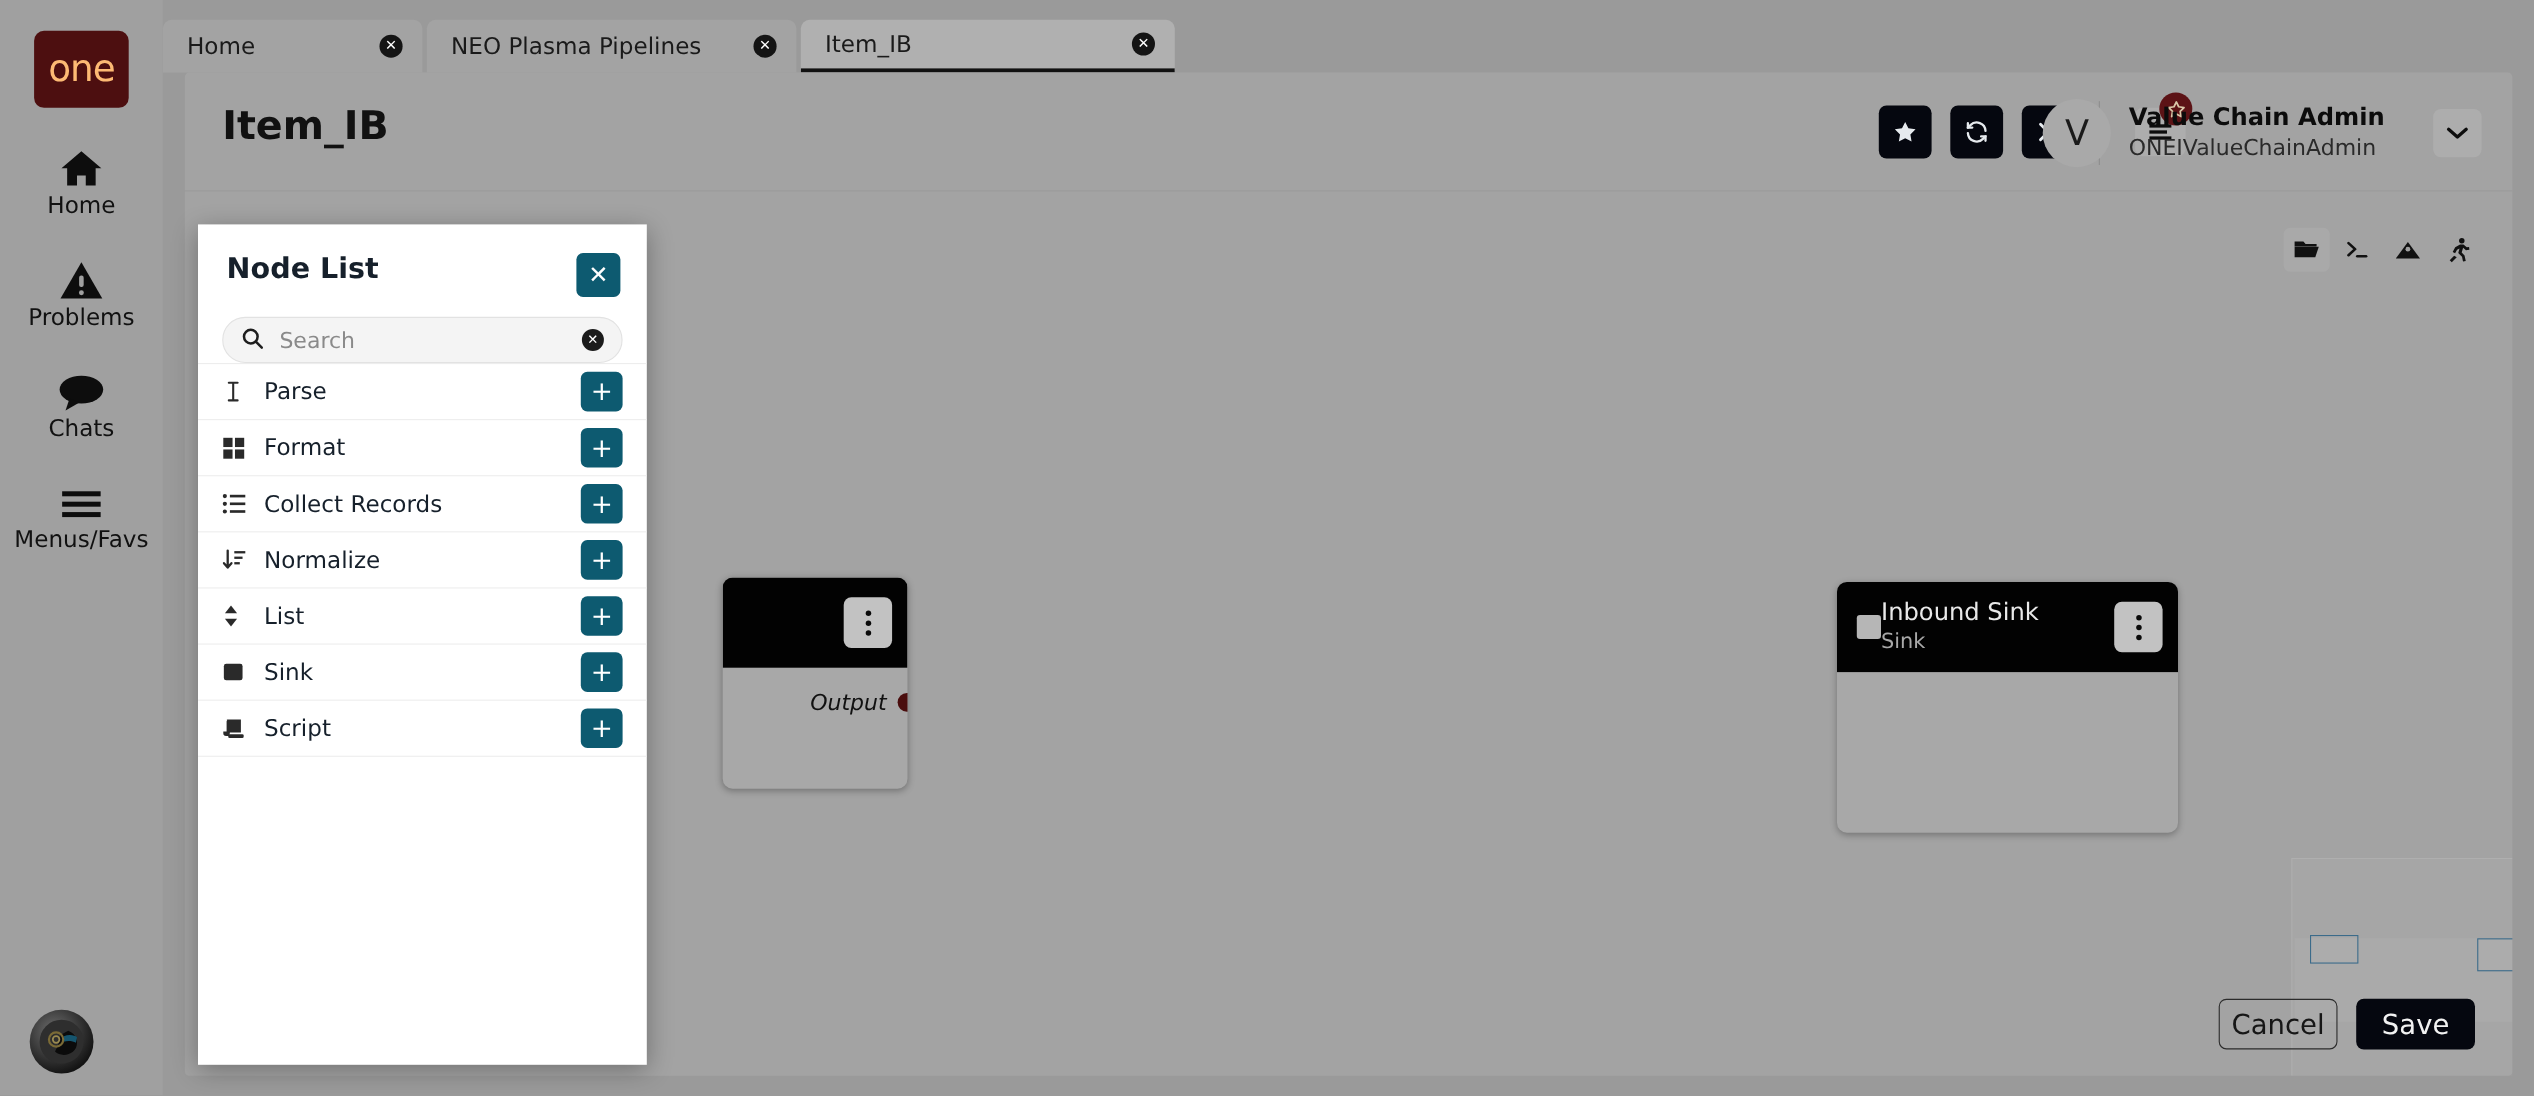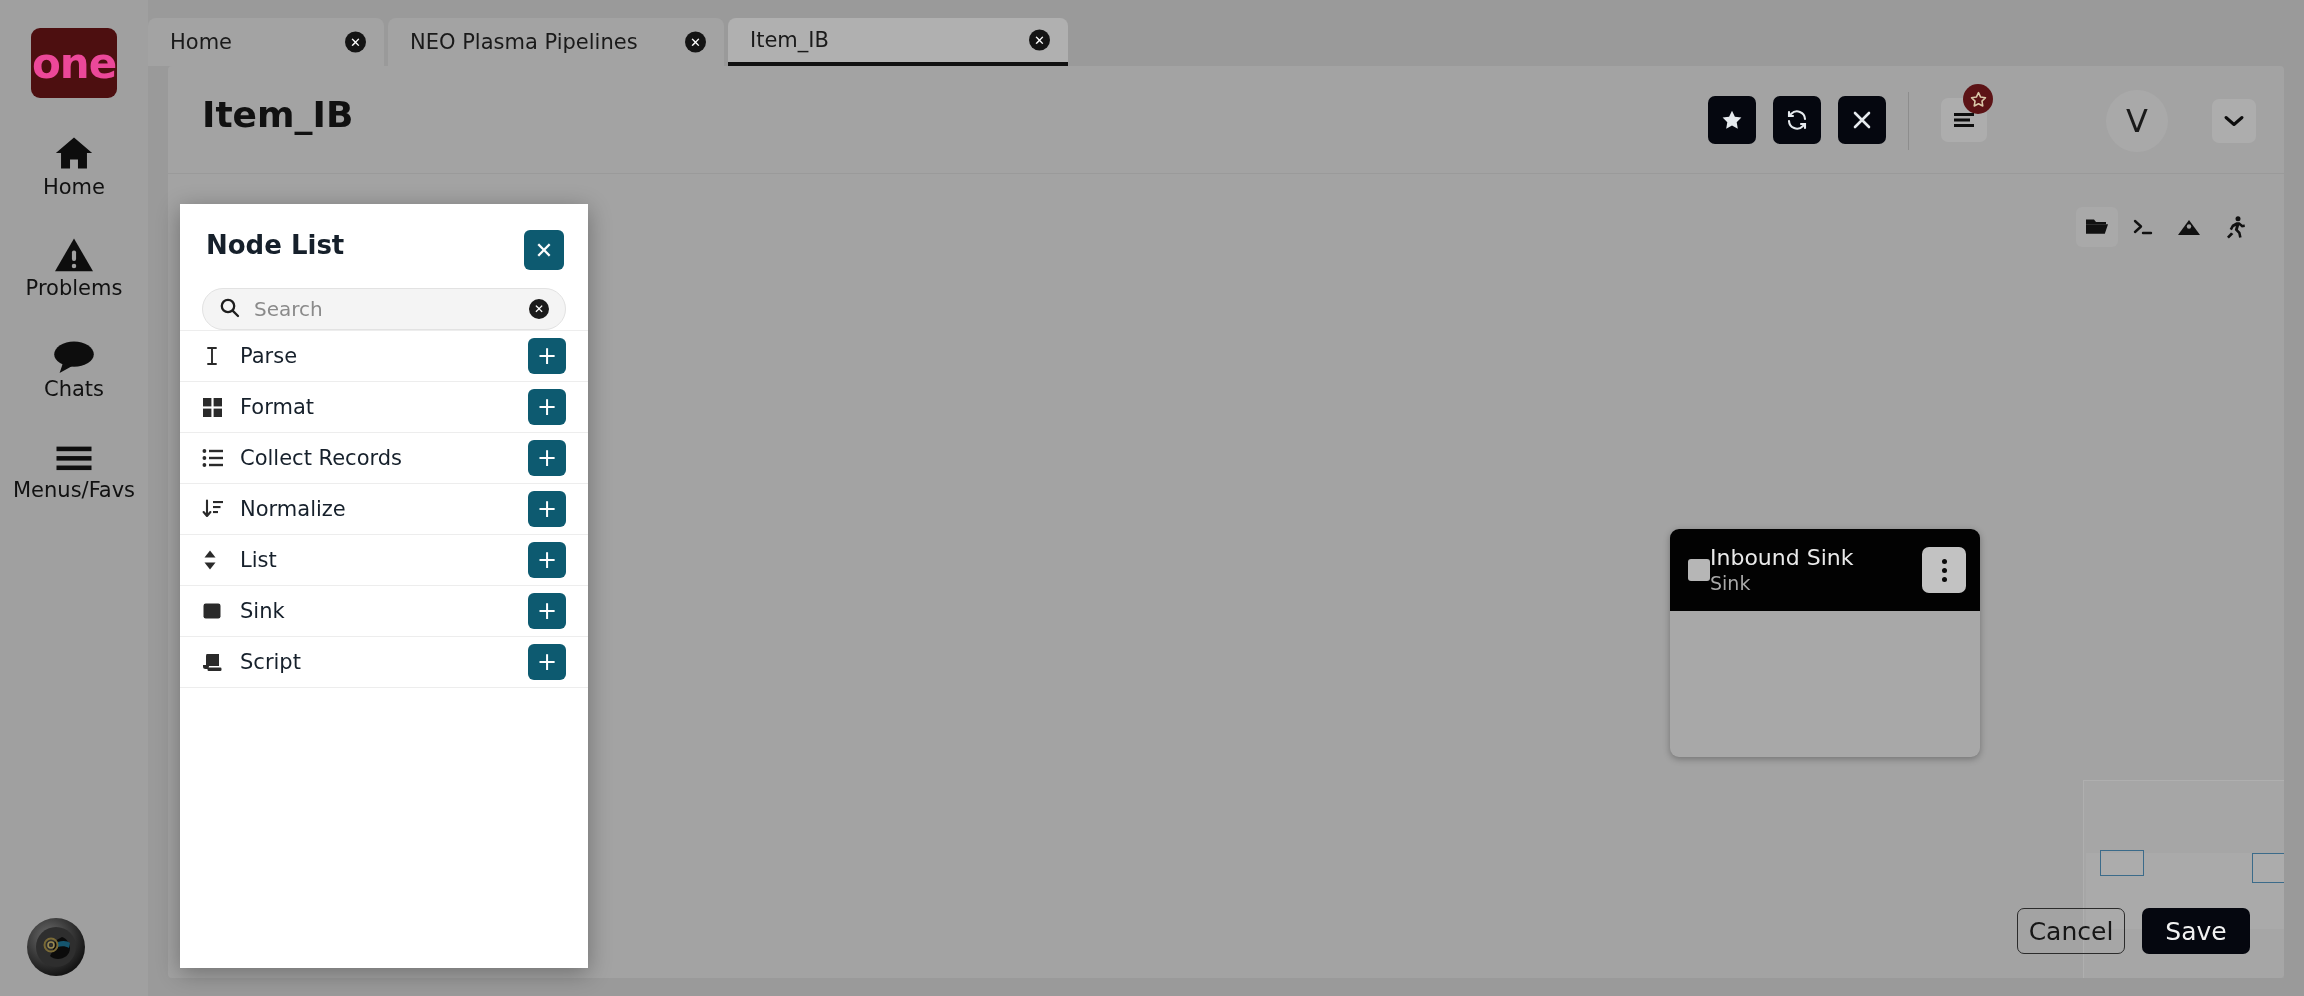--- a/index.html
+++ b/index.html
@@ -16,21 +16,21 @@
     position: absolute; left: 0; top: 0; width: 148px; height: 996px;
     background: #a0a0a0;
     display: flex; flex-direction: column; align-items: center;
   }
   #rail-logo {
     margin-top: 28px; width: 86px; height: 70px; border-radius: 9px;
     background: #4d0f10;
     display: flex; align-items: center; justify-content: center;
   }
   #rail-logo .logo-text {
-    color: #ec4899; font-size: 42px; font-weight: 700; letter-spacing: -1px;
+    color: #fdba74; font-size: 34px; font-weight: 400; letter-spacing: -1px;
     font-family: "DejaVu Sans", sans-serif;
   }
   .rail-item {
     margin-top: 30px; width: 148px;
     display: flex; flex-direction: column; align-items: center;
     position: relative; cursor: pointer;
   }
   .rail-item .ic { height: 44px; display: flex; align-items: flex-end; justify-content: center; }
   .rail-item .lbl {
     margin-top: 4px; font-size: 21px; color: #111; line-height: 1.1;
@@ -364,20 +364,24 @@
           </svg>
       </div>
       <div id="menu-badge">
         <svg width="19" height="19" viewBox="0 0 24 24">
             <path fill="none" stroke="#d9c7a8" stroke-width="2" stroke-linejoin="round" d="M12 3.4l2.7 5.5 6.1.9-4.4 4.3 1 6.1-5.4-2.9-5.4 2.9 1-6.1-4.4-4.3 6.1-.9z"></path>
           </svg>
       </div>
 
       <div id="user-block">
         <div id="user-avatar">V</div>
+        <div id="user-names">
+          <span id="user-name">Value Chain Admin</span>
+          <span id="user-login">ONEIValueChainAdmin</span>
+        </div>
         <div id="user-caret">
           <svg width="22" height="14" viewBox="0 0 22 14" fill="none" stroke="#0d0d0d" stroke-width="3" stroke-linecap="round" stroke-linejoin="round">
               <path d="M3 3.5 11 10.5 19 3.5"></path>
             </svg>
         </div>
       </div>
     </div>
 
     <div id="canvas">
 
@@ -402,20 +406,39 @@
         </div>
         <div class="ctool">
           <svg width="24" height="24" viewBox="0 0 24 24" fill="#111">
               <circle cx="15" cy="3.8" r="2.5"></circle>
               <path d="M13.4 7.2 9 9.8l-2.3 4.2 2.2 1.2 1.8-3.2 2.2-1-1.1 4.1 3.4 3.4.9 4.2 2.5-.5-1.1-5-2.6-2.7 1.3-4.3 2.6 2.2 3.1-.3-.3-2.5-2.1.2-3-2.6z"></path>
               <path d="M8 17.5 4 21.7l1.9 1.8 4.5-4.6z"></path>
             </svg>
         </div>
       </div>
 
+      <div class="gnode" style="left:489px; top:350px; width:168px; height:192px;">
+        <div class="gnode-head">
+          <div class="gnode-titles">
+            <span class="gnode-title"></span>
+            <span class="gnode-sub"></span>
+          </div>
+          <div class="gnode-kebab">
+              <i></i>
+              <i></i>
+              <i></i>
+            </div>
+        </div>
+        <div class="gnode-ports">
+          <div class="port right">
+            <span class="pname">Output</span>
+            <span class="dot"></span>
+          </div>
+        </div>
+      </div>
 
       <div class="gnode" style="left:1502px; top:354px; width:310px; height:228px;">
         <div class="gnode-head">
           <span class="gnode-sq"></span>
           <div class="gnode-titles">
             <span class="gnode-title">Inbound Sink</span>
             <span class="gnode-sub">Sink</span>
           </div>
           <div class="gnode-kebab">
               <i></i>

